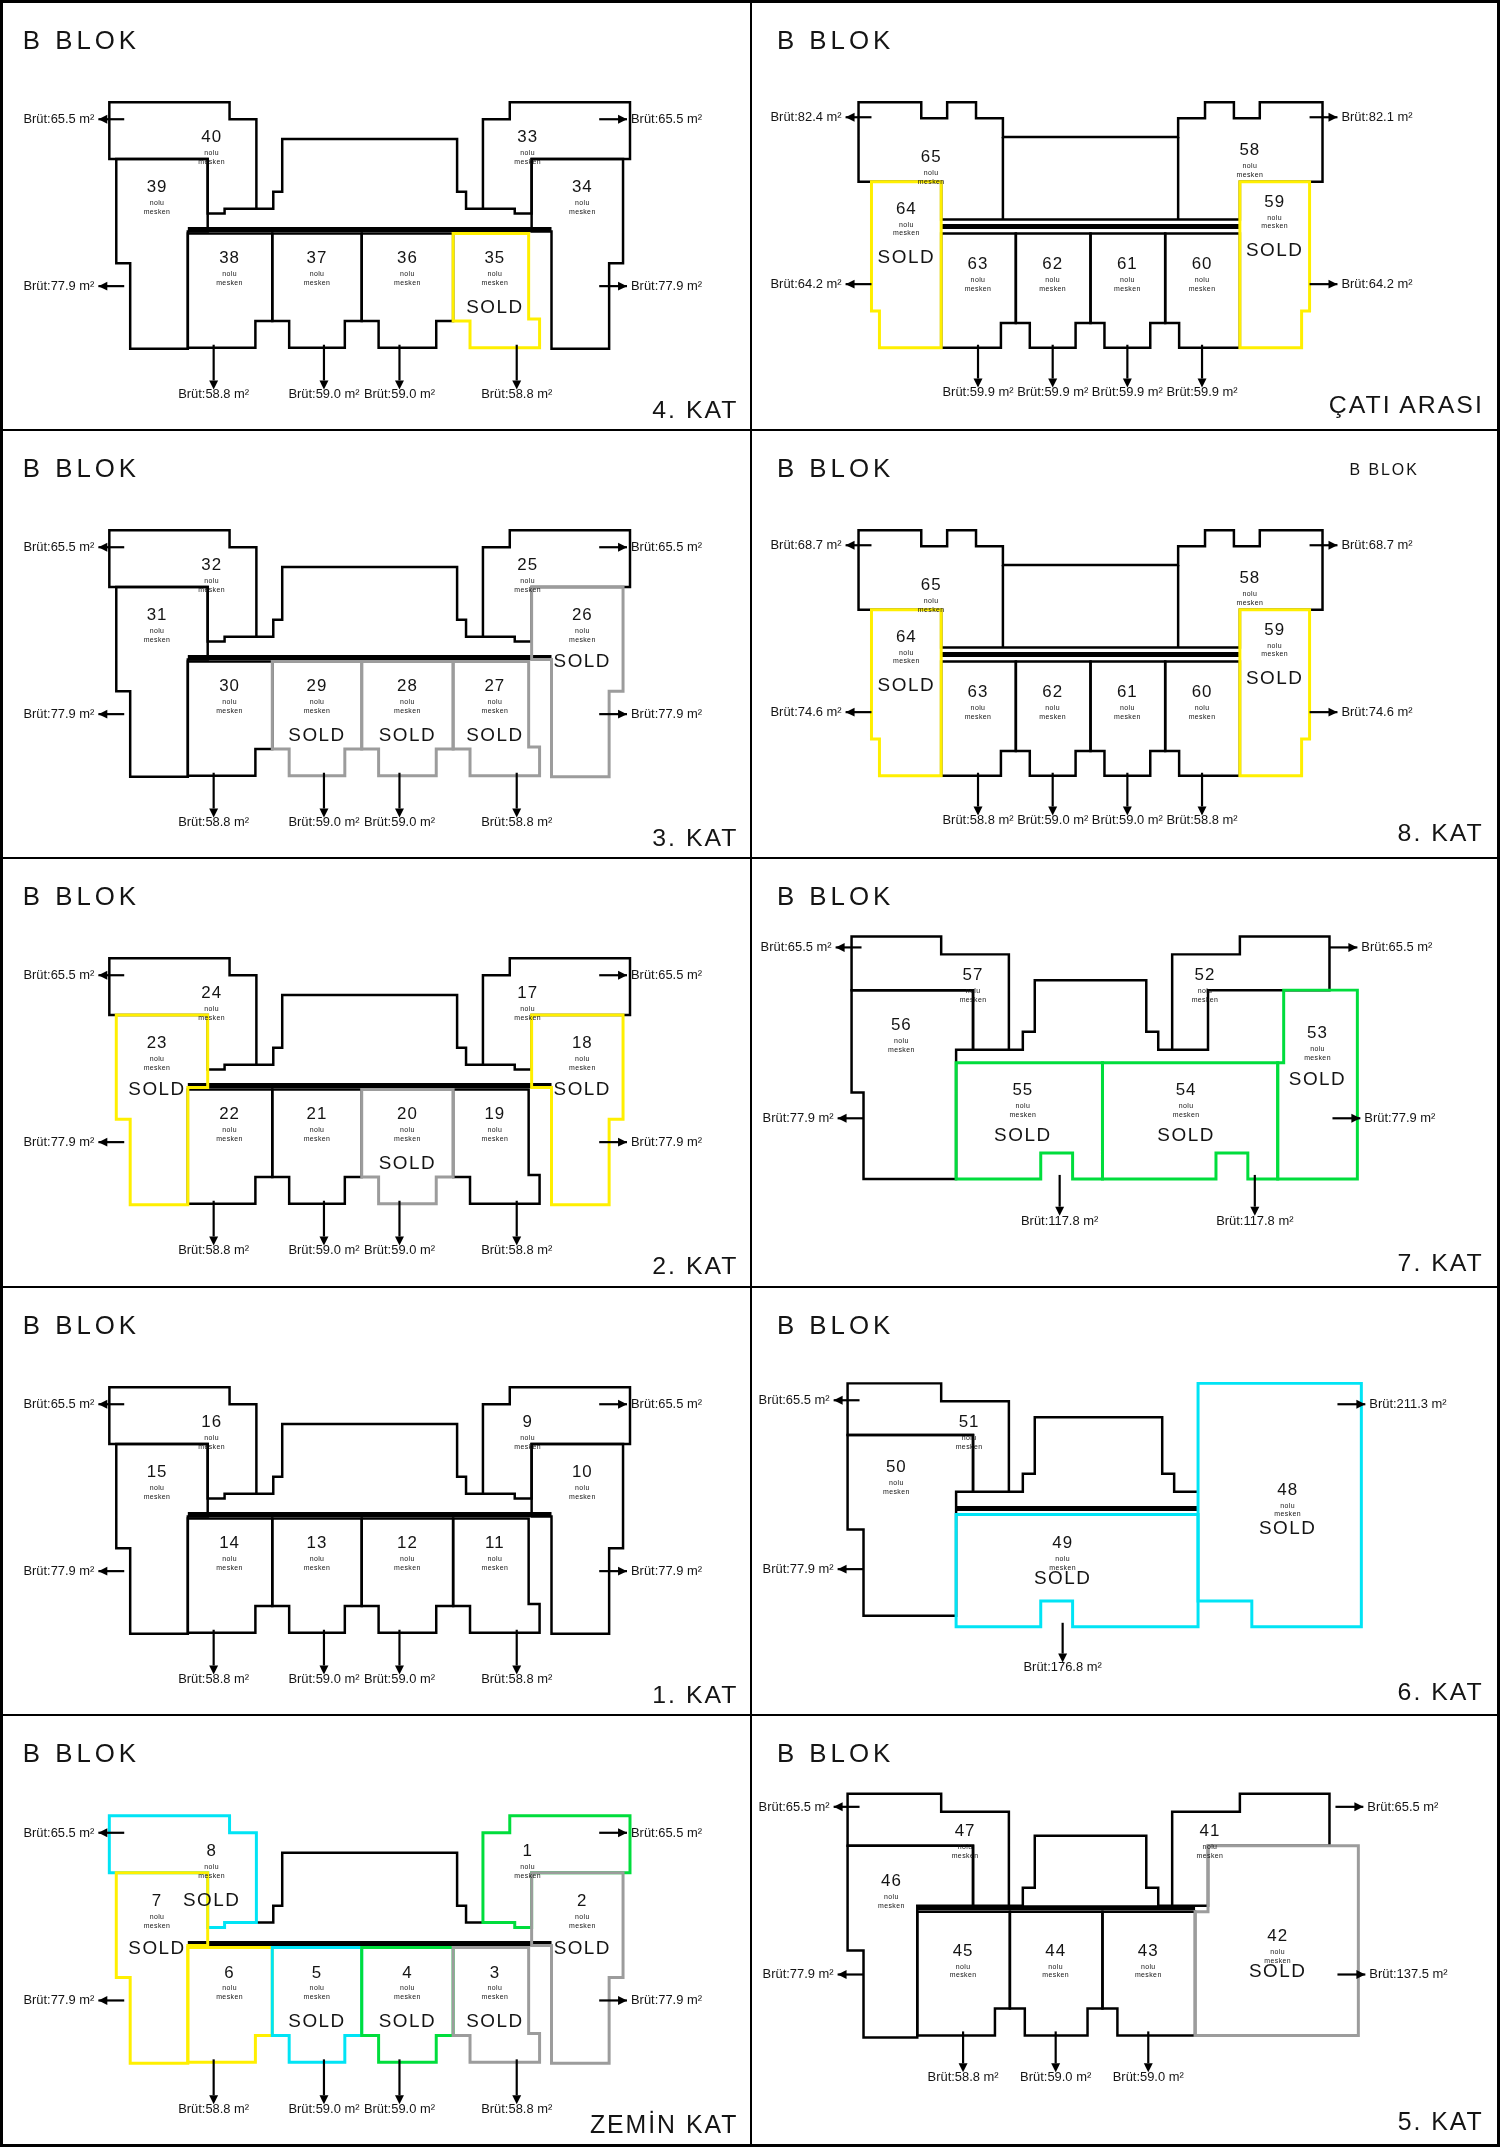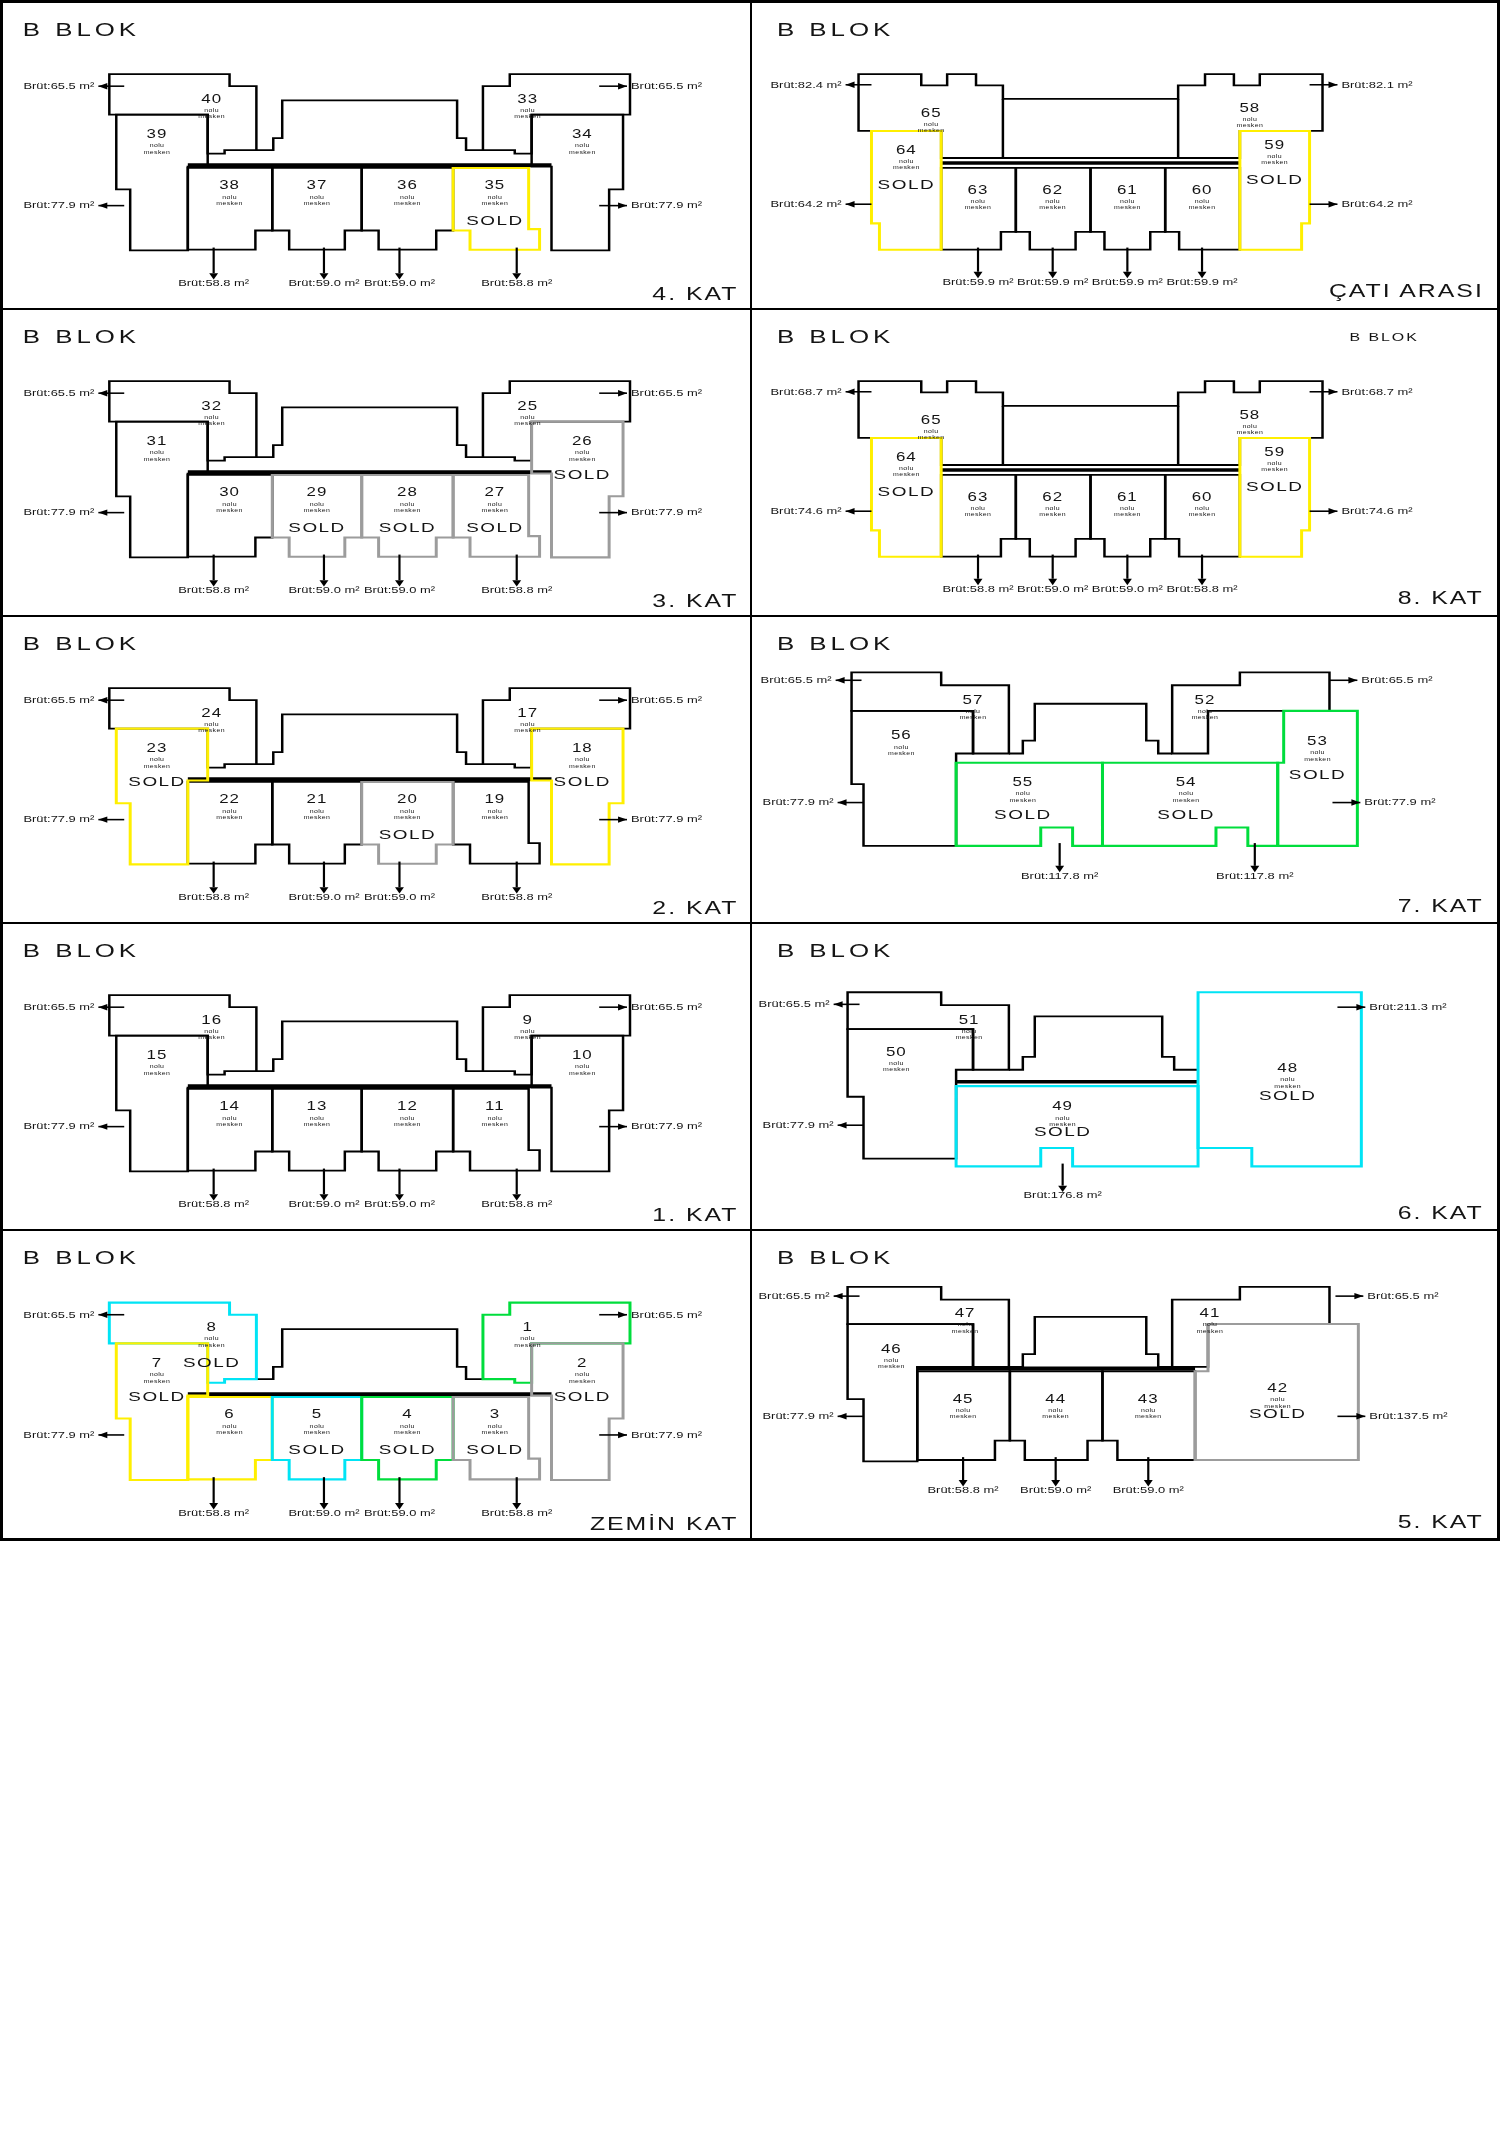--- a/index.html
+++ b/index.html
@@ -1,17 +1,17 @@
 <!DOCTYPE html>
 <html><head>
 <meta charset="utf-8">
 <style>
   html,body{margin:0;padding:0;background:#fff;}
   .sheet{
-    width:1500px;height:1541px;box-sizing:border-box;
+    width:1500px;height:2147px;box-sizing:border-box;
     border:3px solid #000;background:#fff;
     display:grid;grid-template-columns:50.15% 49.85%;grid-template-rows:repeat(5,20%);
   }
   .panel{box-sizing:border-box;border-right:2.5px solid #000;border-bottom:2.5px solid #000;overflow:hidden;}
   .panel:nth-child(2n){border-right:none;}
   .panel:nth-child(9),.panel:nth-child(10){border-bottom:none;}
   .panel svg{width:100%;height:100%;display:block;}
   text{font-family:"Liberation Sans",sans-serif;fill:#141414;}
   .blok{font-size:26px;letter-spacing:4px;}
   .blok2{font-size:16px;letter-spacing:2px;}

